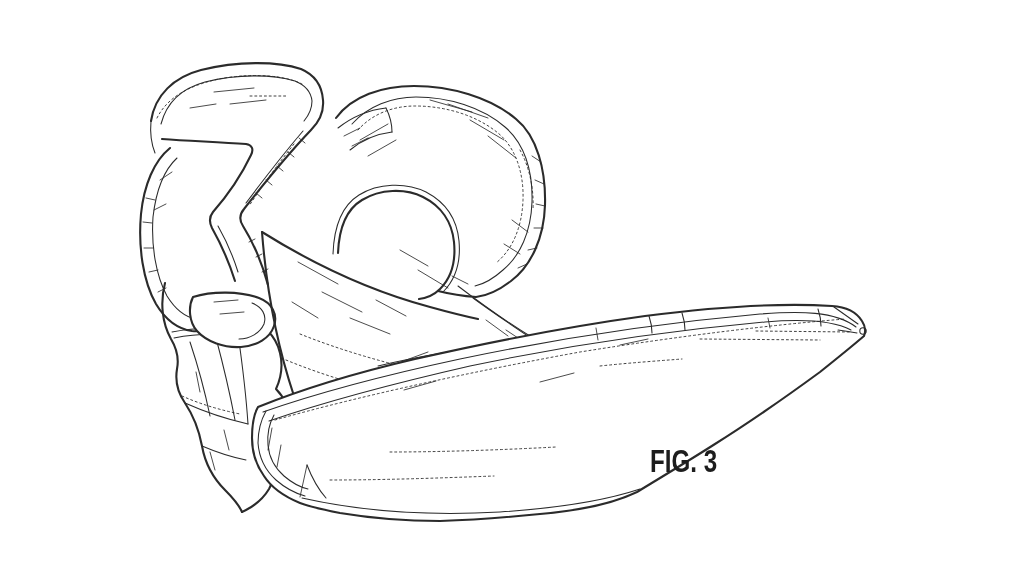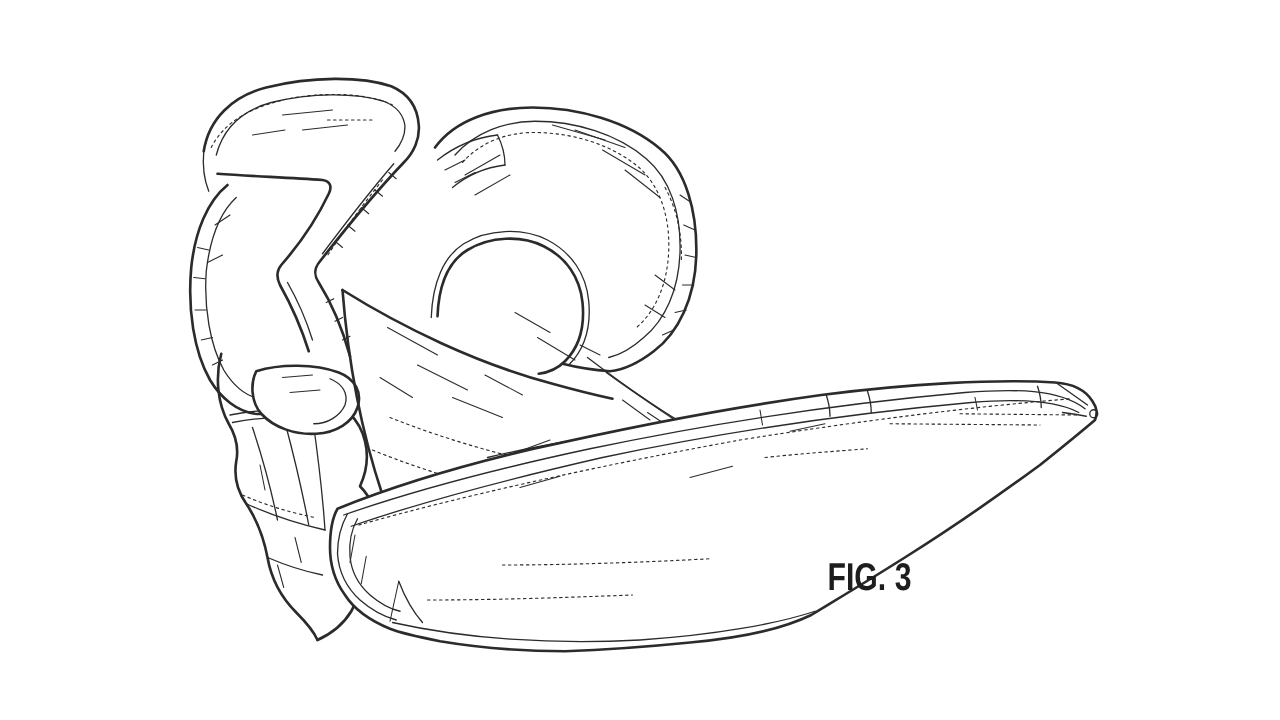--- a/index.html
+++ b/index.html
@@ -6,21 +6,20 @@
     margin:0;padding:0;
     width:1024px;height:576px;
     background:#ffffff;
     overflow:hidden;
     font-family:"Liberation Sans", sans-serif;
   }
   .canvas{
     position:relative;
     width:932px;height:576px;
     background:#ffffff;
-    margin-left:12px;
   }
   .canvas svg{position:absolute;left:0;top:0;}
   .fig-label{
     position:absolute;
     left:650px;top:444px;
     font-family:"Liberation Sans", sans-serif;
     font-weight:700;
     font-size:31px;
     color:#1d1d1d;
     letter-spacing:0px;

